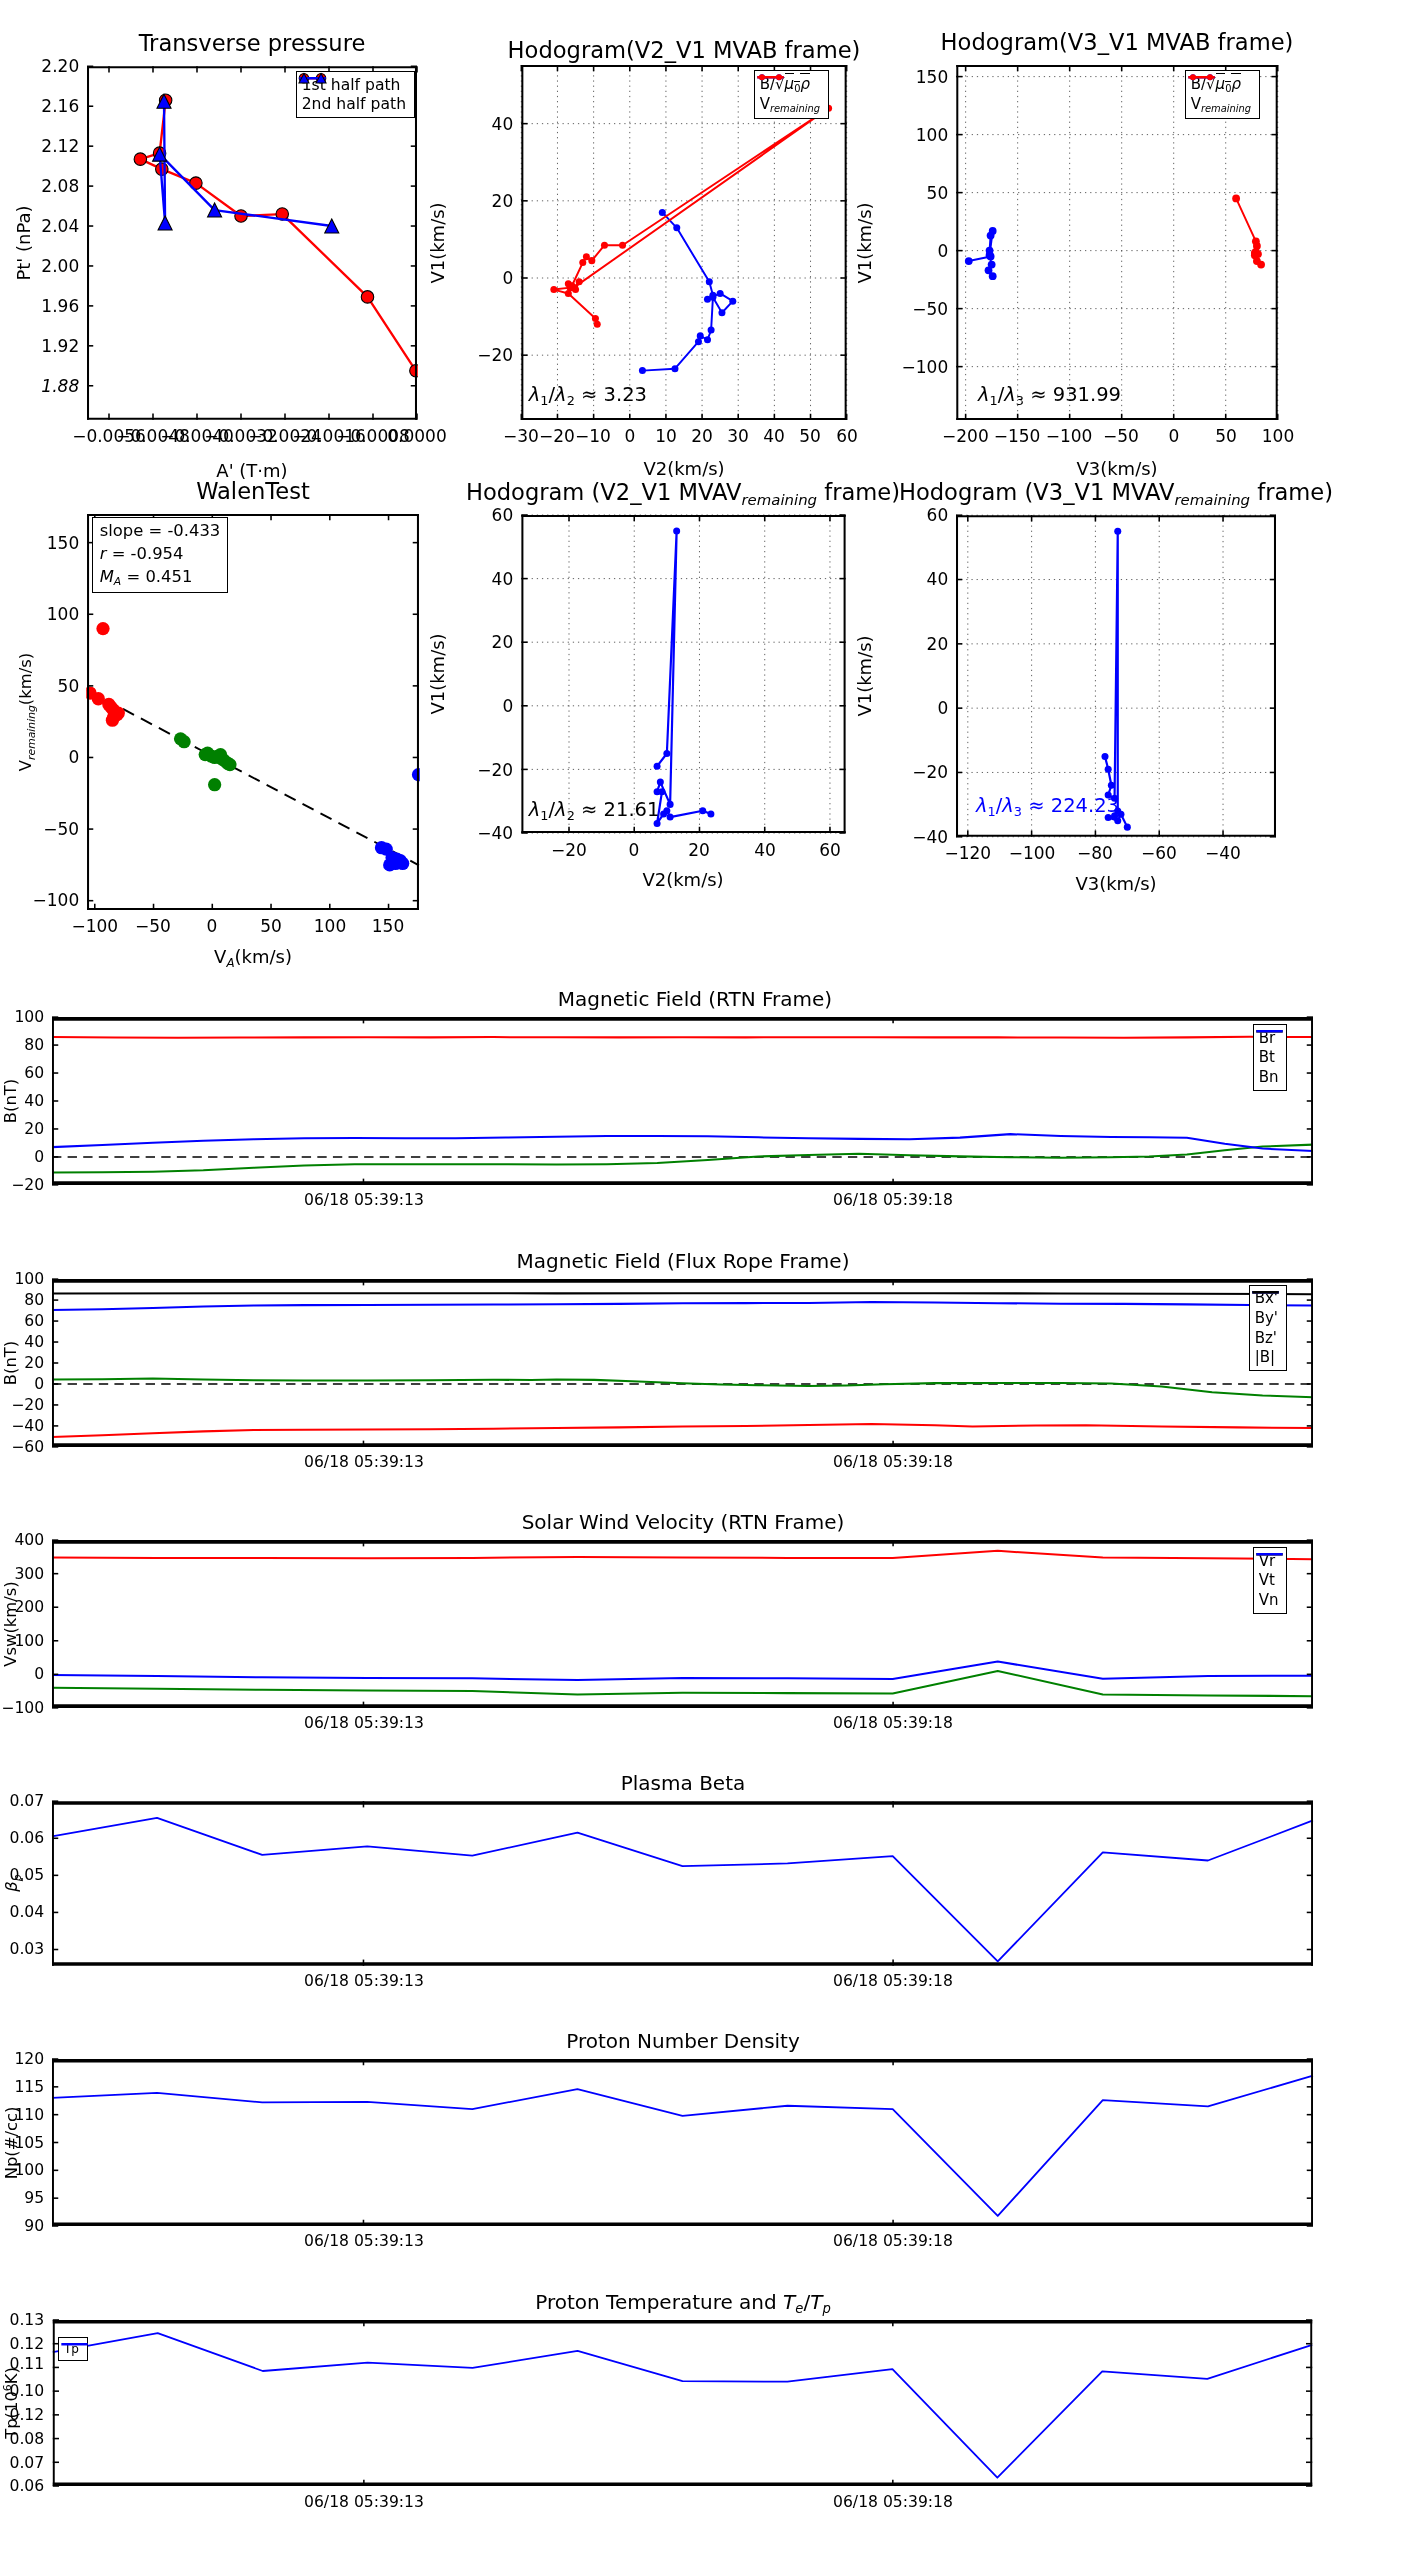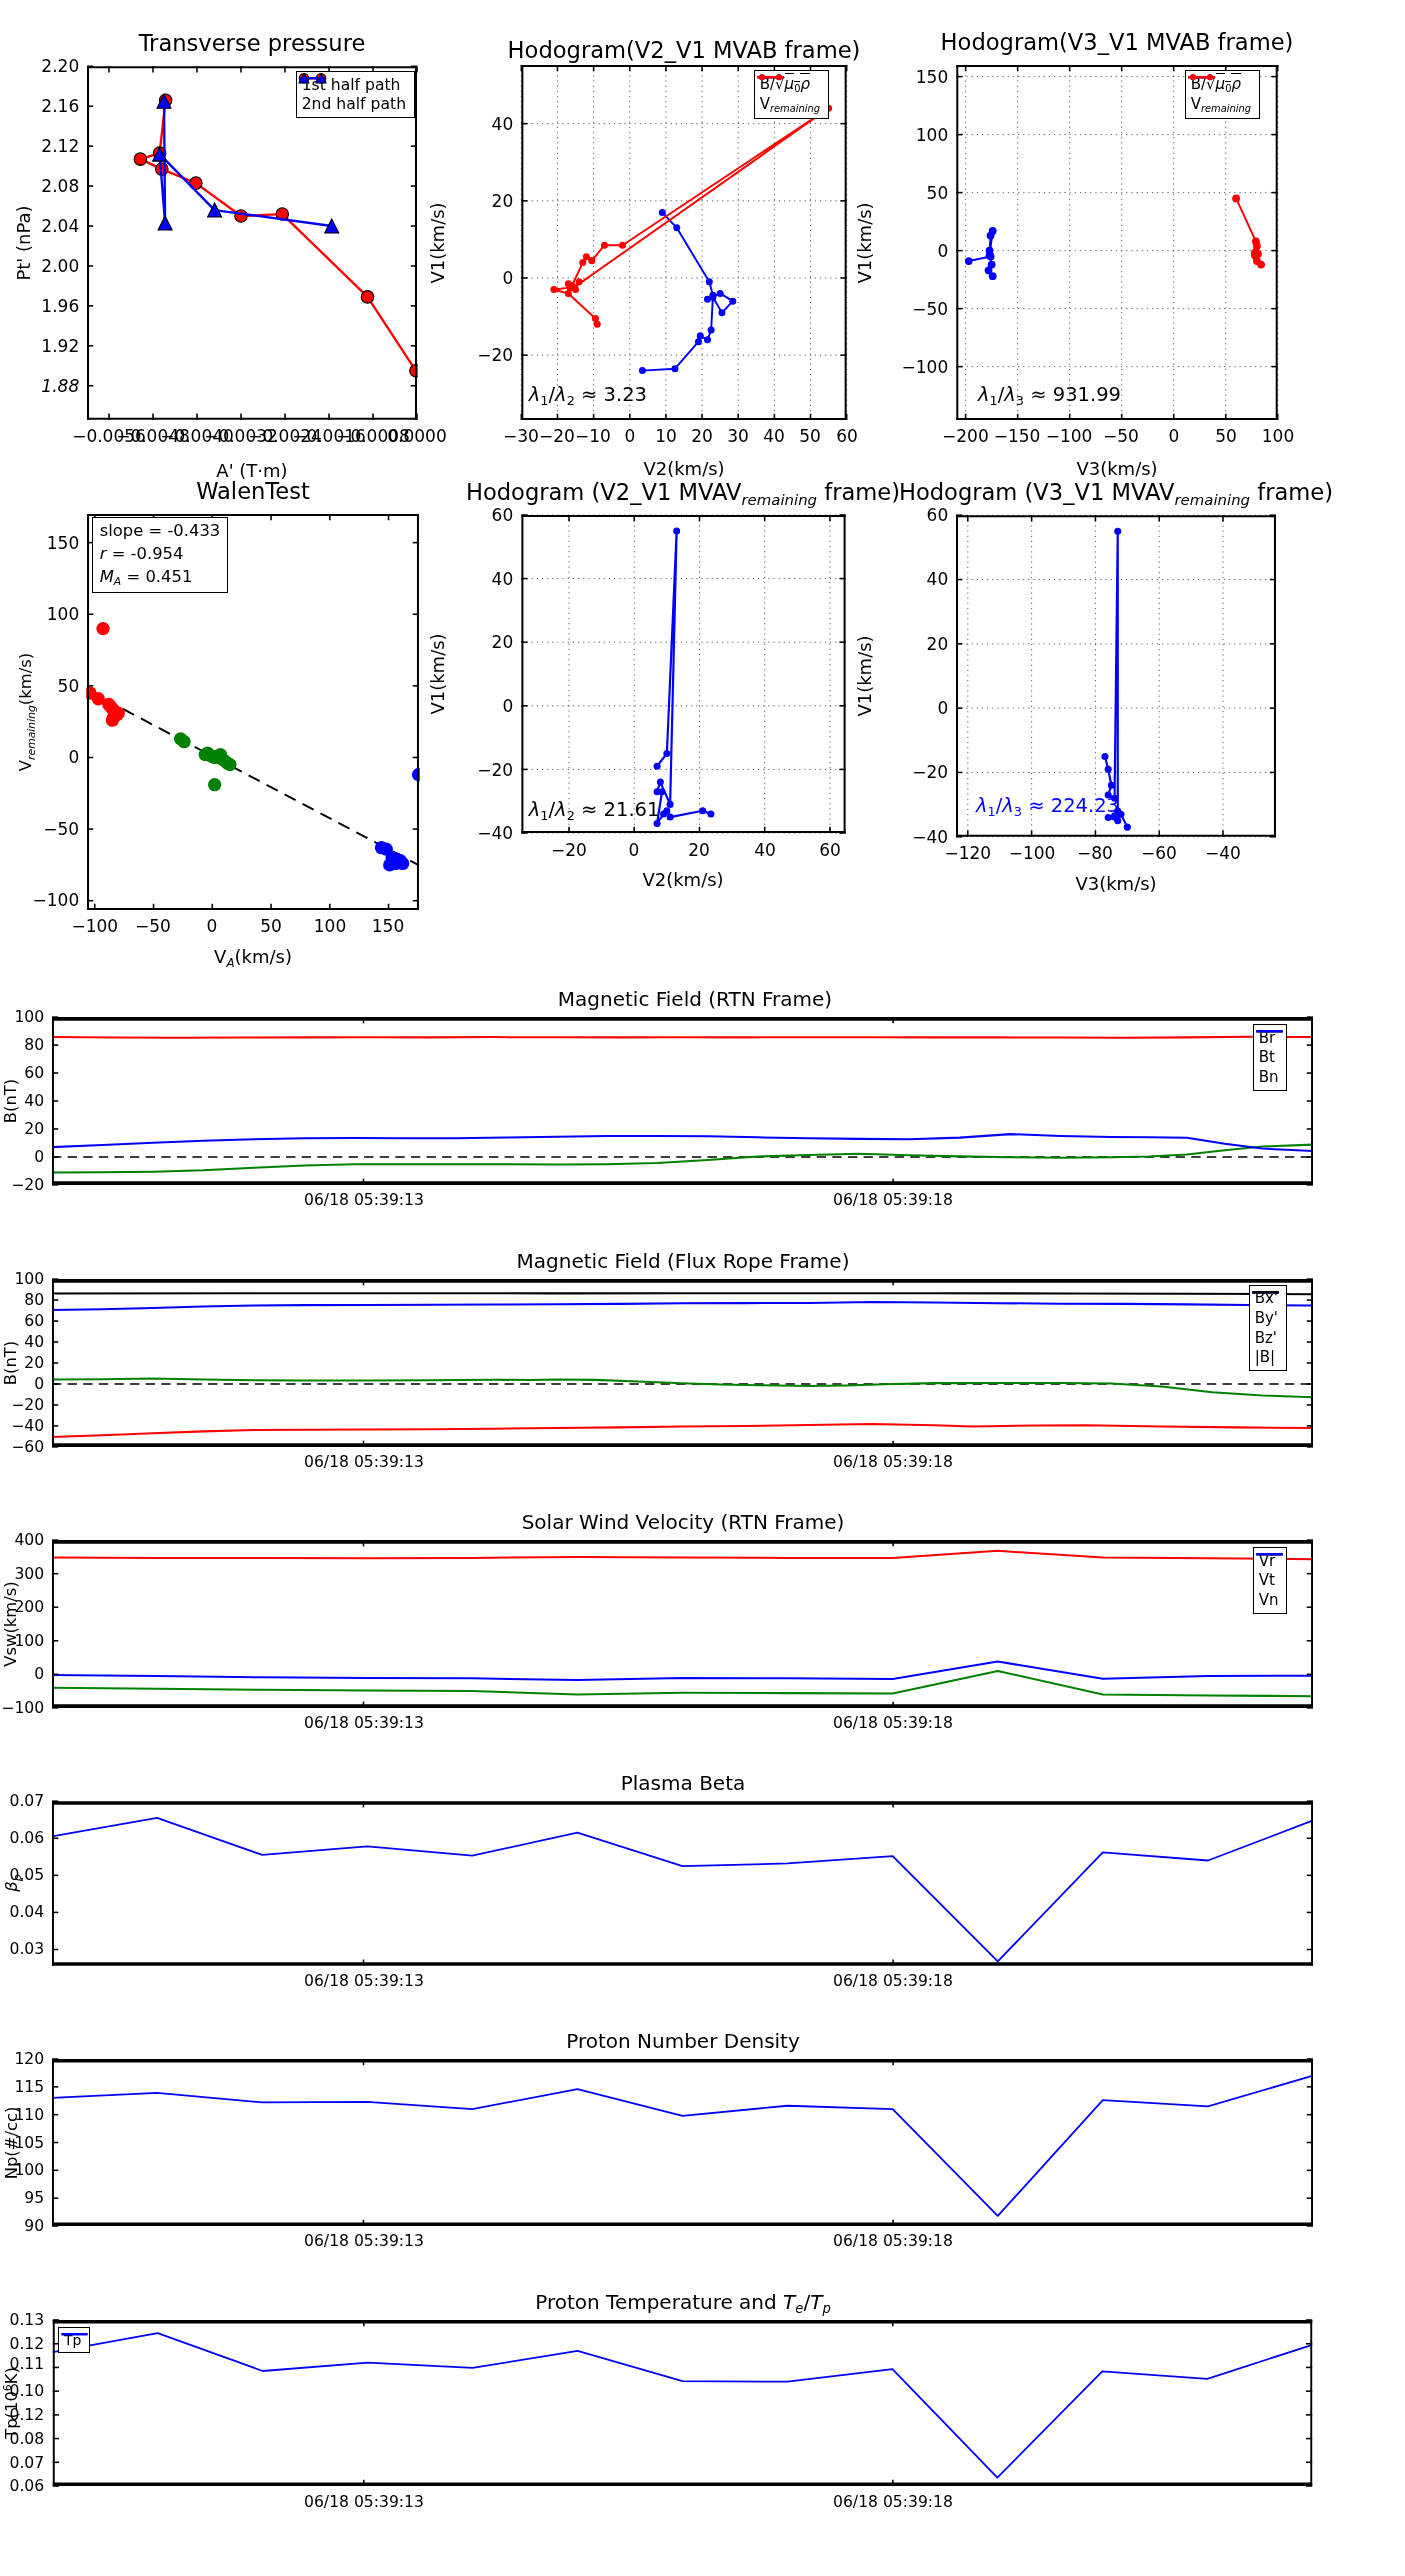--- a/index.html
+++ b/index.html
@@ -975,21 +975,21 @@
       <span class="lbl yt" style="left: -7.8px; top: 166px; font-size: 15.6px;">0.06</span>
       <span class="lbl yt" style="left: -7.8px; top: 143px; font-size: 15.6px;">0.07</span>
       <span class="lbl yt" style="left: -7.8px; top: 119px; font-size: 15.6px;">0.08</span>
       <span class="lbl yt" style="left: -7.8px; top: 95px; font-size: 15.6px;">0.12</span>
       <span class="lbl yt" style="left: -7.8px; top: 71px; font-size: 15.6px;">0.10</span>
       <span class="lbl yt" style="left: -7.8px; top: 44px; font-size: 15.6px;">0.11</span>
       <span class="lbl yt" style="left: -7.8px; top: 24px; font-size: 15.6px;">0.12</span>
       <span class="lbl yt" style="left: -7.8px; top: 0px; font-size: 15.6px;">0.13</span>
       <div class="lbl ttl" style="left: 631px; top: -30px; font-size: 20px;"><span>Proton Temperature and </span><span style="font-style: italic;">T</span><span class="sub" style="font-style: italic;">e</span><span>/</span><span style="font-style: italic;">T</span><span class="sub" style="font-style: italic;">p</span></div>
       <div class="lbl ylab" style="left: -41px; top: 83px; font-size: 16.4px;"><span>Tp(10</span><span class="sup">6</span><span>K)</span></div>
-      <div class="legend" style="left: 6.2px; top: 7px; font-size: 14px;">
+      <div class="legend" style="left: 6.2px; top: 17px; font-size: 12px;">
         <div class="litem">
           <svg width="31" height="12.5" class="lsw" viewBox="0 0 40 16">
             <line x1="3" y1="8" x2="37" y2="8" stroke="#0000ff" stroke-width="3.2"></line>
           </svg>
           <span><span>Tp</span></span>
         </div>
       </div>
     </div>
 </div>
 

